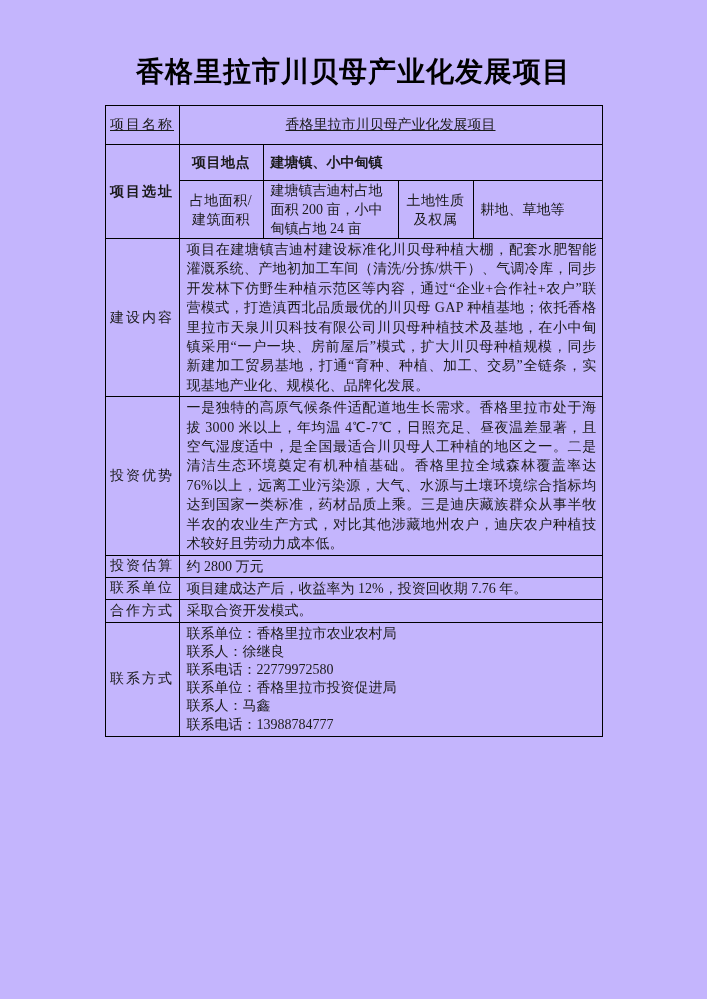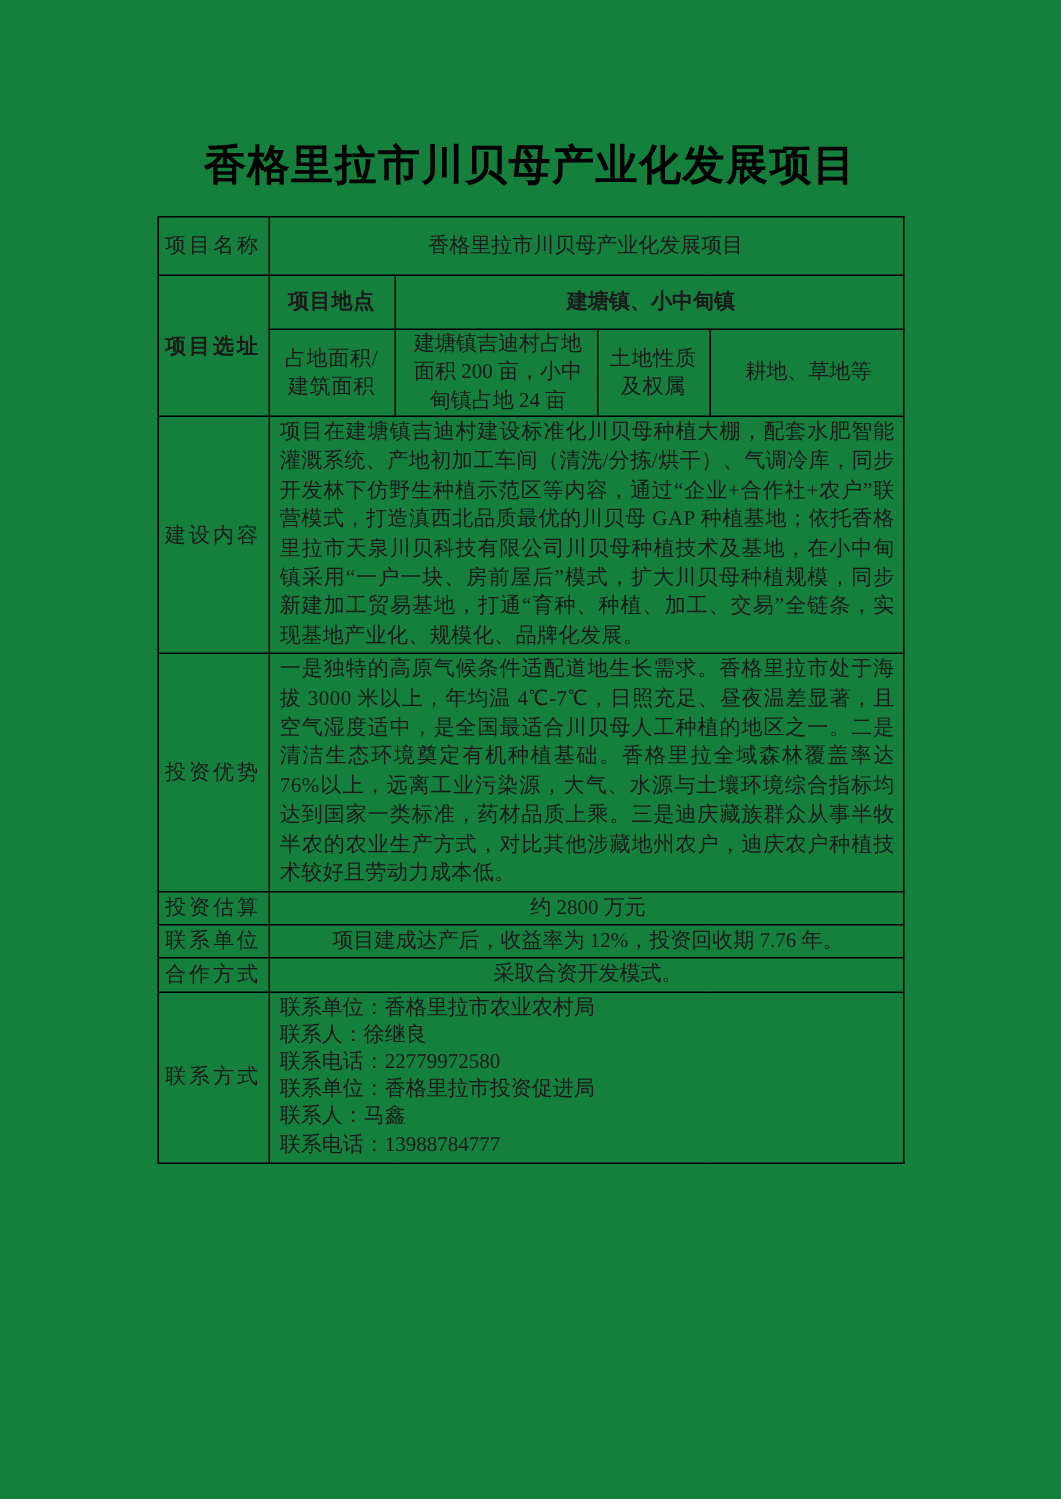--- a/index.html
+++ b/index.html
@@ -4,25 +4,25 @@
 <style>
   html, body {
     margin: 0;
     padding: 0;
     background: #ffffff;
   }
   .page {
     position: relative;
     width: 707px;
     height: 999px;
-    background: #15803d;
+    background: #c4b5fd;
     color: #000000;
     font-family: "Liberation Serif", serif;
     box-sizing: border-box;
-    padding-top: 93px;
+    padding-top: 54px;
     overflow: hidden;
   }
   .doc-title {
     margin: 0 0 15px 0;
     text-align: center;
     font-size: 28px;
     font-weight: bold;
     letter-spacing: 1px;
     line-height: 36px;
   }
@@ -38,21 +38,21 @@
     color: #1a1a1a;
     overflow: hidden;
   }
   
   col.c1 { width: 74px; }
   col.c2 { width: 84px; }
   col.c3 { width: 135px; }
   col.c4 { width: 75px; }
   col.c5 { width: 129px; }
   
-  tr.r1  td { height: 38px; }
+  tr.r1  td { height: 38px; text-decoration: underline; }
   tr.r2a td { height: 35px; font-weight: bold; }
   tr.r2b td { height: 54px; }
   tr.r3  td { height: 154px; }
   tr.r4  td { height: 142px; }
   tr.r5  td { height: 21px; }
   tr.r6  td { height: 21px; }
   tr.r7  td { height: 22px; }
   tr.r8  td { height: 108px; }
   .label {
     text-align: center;
@@ -62,21 +62,21 @@
   }
   .sublabel {
     text-align: center;
     vertical-align: middle;
     letter-spacing: 0.5px;
     line-height: 19px;
     padding: 0 7px;
     word-break: break-all;
   }
   .value {
-    text-align: center;
+    text-align: left;
     vertical-align: middle;
     padding: 0 4px 0 7px;
     line-height: 19px;
     margin-left: 28px;
   }
   .center-value {
     text-align: center;
     vertical-align: middle;
     padding: 0 4px;
   }

